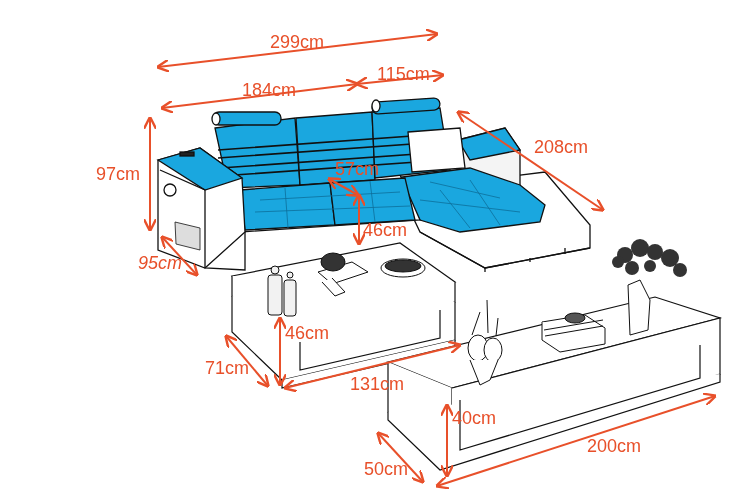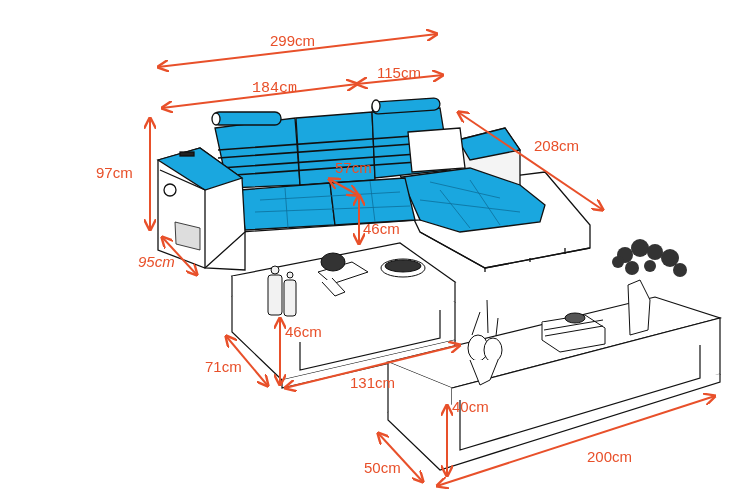--- a/index.html
+++ b/index.html
@@ -1,18 +1,18 @@
 <!DOCTYPE html>
 <html><head>
 <meta charset="utf-8">
 <style>
   html,body{margin:0;padding:0;background:#ffffff;}
   #canvas{position:relative;width:750px;height:500px;overflow:hidden;background:#fff;font-family:"Liberation Sans",sans-serif;}
   svg{position:absolute;left:0;top:0;}
-  .dim{position:absolute;color:#e8502a;font-size:15px;line-height:1;white-space:nowrap;font-family:"Liberation Sans",sans-serif;}
+  .dim{position:absolute;color:#e8502a;font-size:18px;line-height:1;white-space:nowrap;font-family:"Liberation Sans",sans-serif;}
 </style>
 </head>
 <body>
 
 <div id="canvas">
 <svg width="750" height="500" viewBox="0 0 750 500">
   <defs>
     <marker id="ah" viewBox="0 0 10 10" refX="9" refY="5" markerWidth="6" markerHeight="6" orient="auto-start-reverse">
       <path d="M0,0 L10,5 L0,10" fill="none" stroke="#e8502a" stroke-width="2"></path>
     </marker>
@@ -128,26 +128,26 @@
     <line x1="280" y1="318" x2="280" y2="385" marker-start="url(#ah)" marker-end="url(#ah)"></line>
     <line x1="226" y1="336" x2="268" y2="386" marker-start="url(#ah)" marker-end="url(#ah)"></line>
     <line x1="285" y1="388" x2="460" y2="345" marker-start="url(#ah)" marker-end="url(#ah)"></line>
     <line x1="447" y1="405" x2="447" y2="476" marker-start="url(#ah)" marker-end="url(#ah)"></line>
     <line x1="378" y1="433" x2="423" y2="482" marker-start="url(#ah)" marker-end="url(#ah)"></line>
     <line x1="437" y1="486" x2="715" y2="396" marker-start="url(#ah)" marker-end="url(#ah)"></line>
   </g>
 </svg>
 
 <span class="dim" style="left:270px;top:33px;">299cm</span>
-<span class="dim" style="left:252px;top:81px;font-family:Liberation Mono, monospace;">184cm</span>
+<span class="dim" style="left:242px;top:81px;">184cm</span>
 <span class="dim" style="left:377px;top:65px;">115cm</span>
 <span class="dim" style="left:534px;top:138px;">208cm</span>
 <span class="dim" style="left:96px;top:165px;">97cm</span>
 <span class="dim" style="left:138px;top:254px;font-style:italic;">95cm</span>
 <span class="dim" style="left:335px;top:160px;">57cm</span>
 <span class="dim" style="left:363px;top:221px;">46cm</span>
 <span class="dim" style="left:285px;top:324px;">46cm</span>
 <span class="dim" style="left:205px;top:359px;">71cm</span>
 <span class="dim" style="left:350px;top:375px;text-align:right;">131cm</span>
-<span class="dim" style="left:452px;top:399px;">40cm</span>
+<span class="dim" style="left:452px;top:409px;">40cm</span>
 <span class="dim" style="left:364px;top:460px;text-align:center;">50cm</span>
-<span class="dim" style="left:587px;top:437px;margin-top:12px;">200cm</span>
+<span class="dim" style="left:587px;top:437px;">200cm</span>
 </div>
 
 </body></html>

